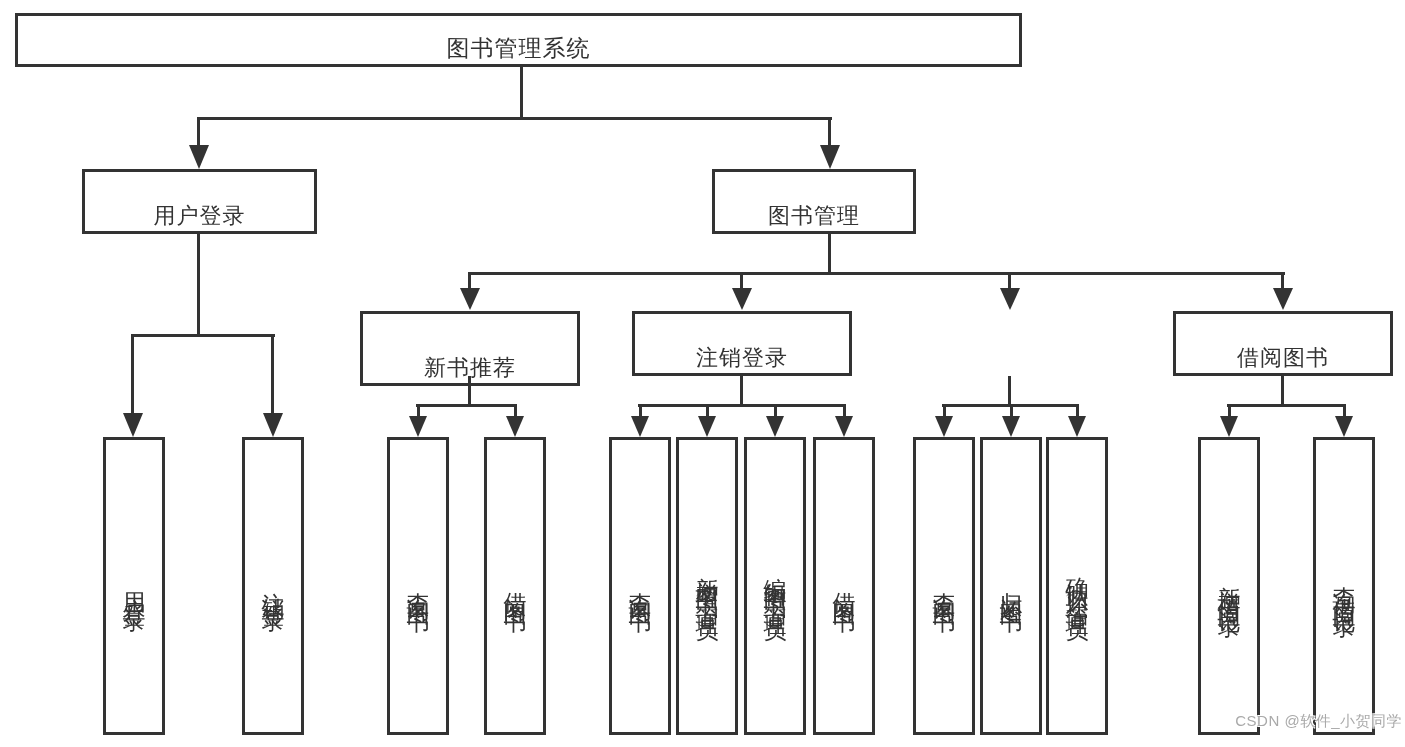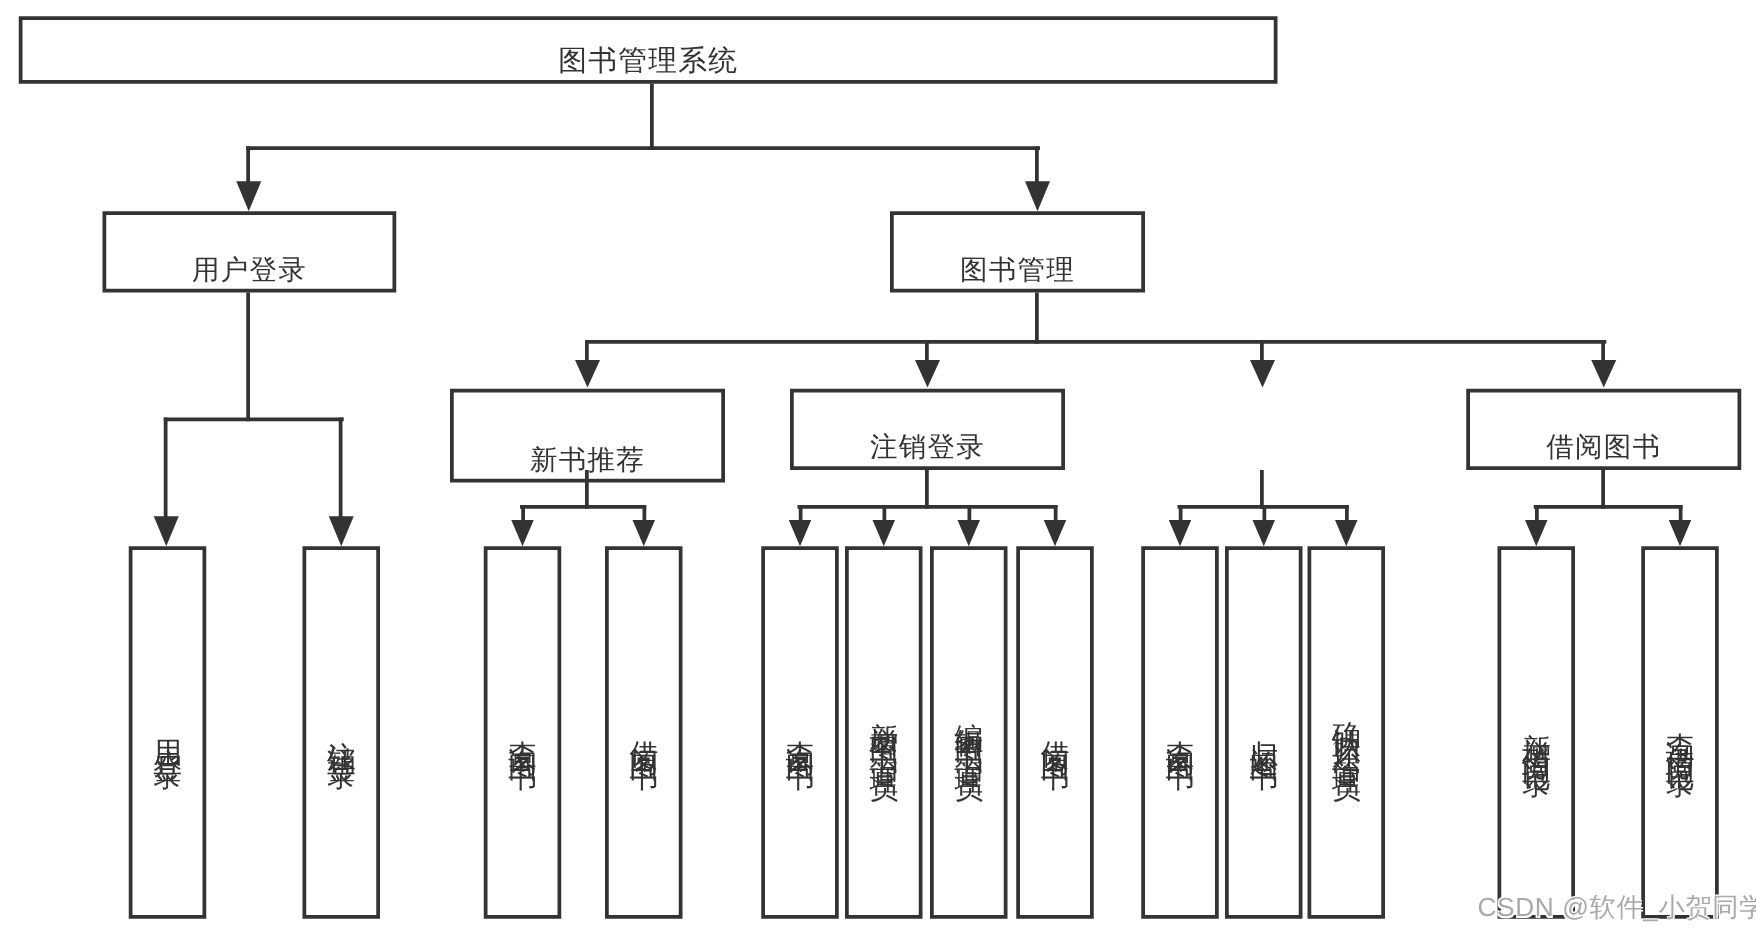--- a/index.html
+++ b/index.html
@@ -36,21 +36,21 @@
   .v{position:absolute;width:3px;background:var(--line);}
   .h{position:absolute;height:3px;background:var(--line);}
   .ah{position:absolute;width:0;height:0;
       border-left:10px solid transparent;border-right:10px solid transparent;
       border-top:24px solid var(--line);}
   .ah-s{position:absolute;width:0;height:0;
       border-left:9px solid transparent;border-right:9px solid transparent;
       border-top:21px solid var(--line);}
   .watermark{
     position:absolute;left:1182px;top:712px;width:220px;
-    font-size:21px;color:var(--wm);letter-spacing:0.5px;white-space:nowrap;
+    font-size:15px;color:var(--wm);letter-spacing:0.5px;white-space:nowrap;
     text-shadow:1px 1px 0 #ffffff,-1px -1px 0 #ffffff,1px -1px 0 #ffffff,-1px 1px 0 #ffffff;
     text-align:right;
   }
 </style>
 </head>
 <body>
 
 <div id="stage">
 
   <div class="box root-box" style="left:15px;top:13px;width:1007px;height:54px">

